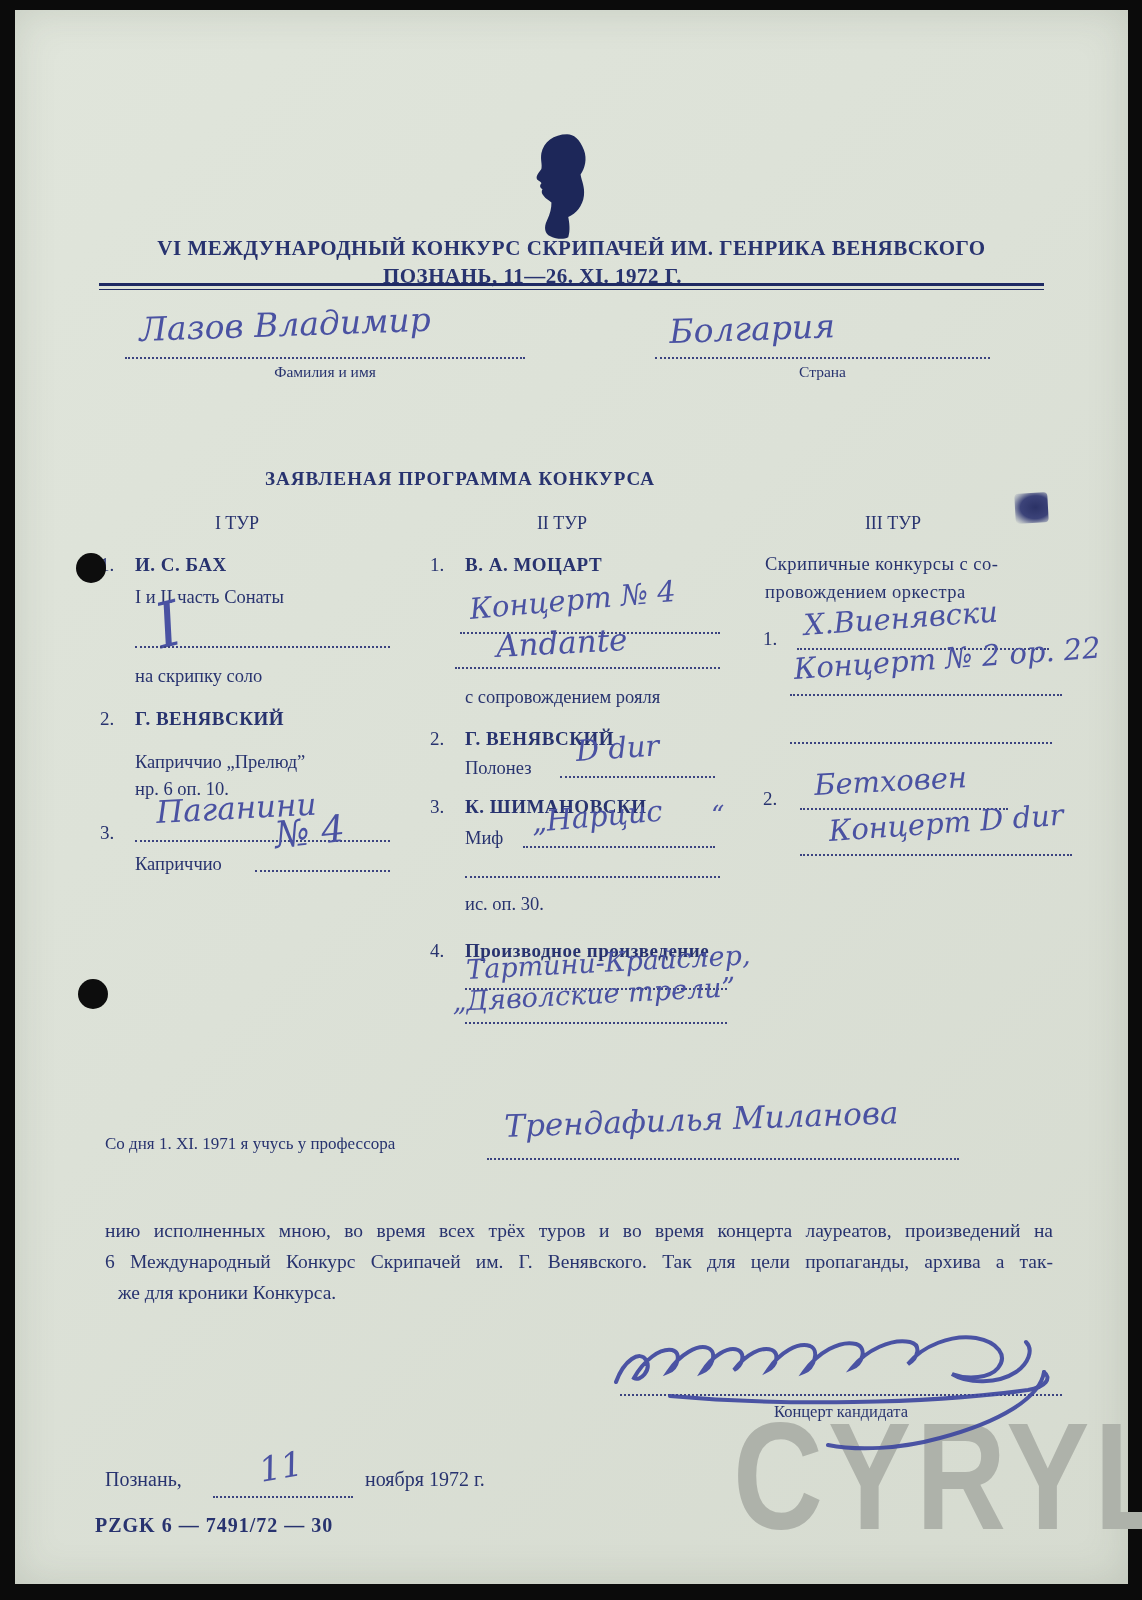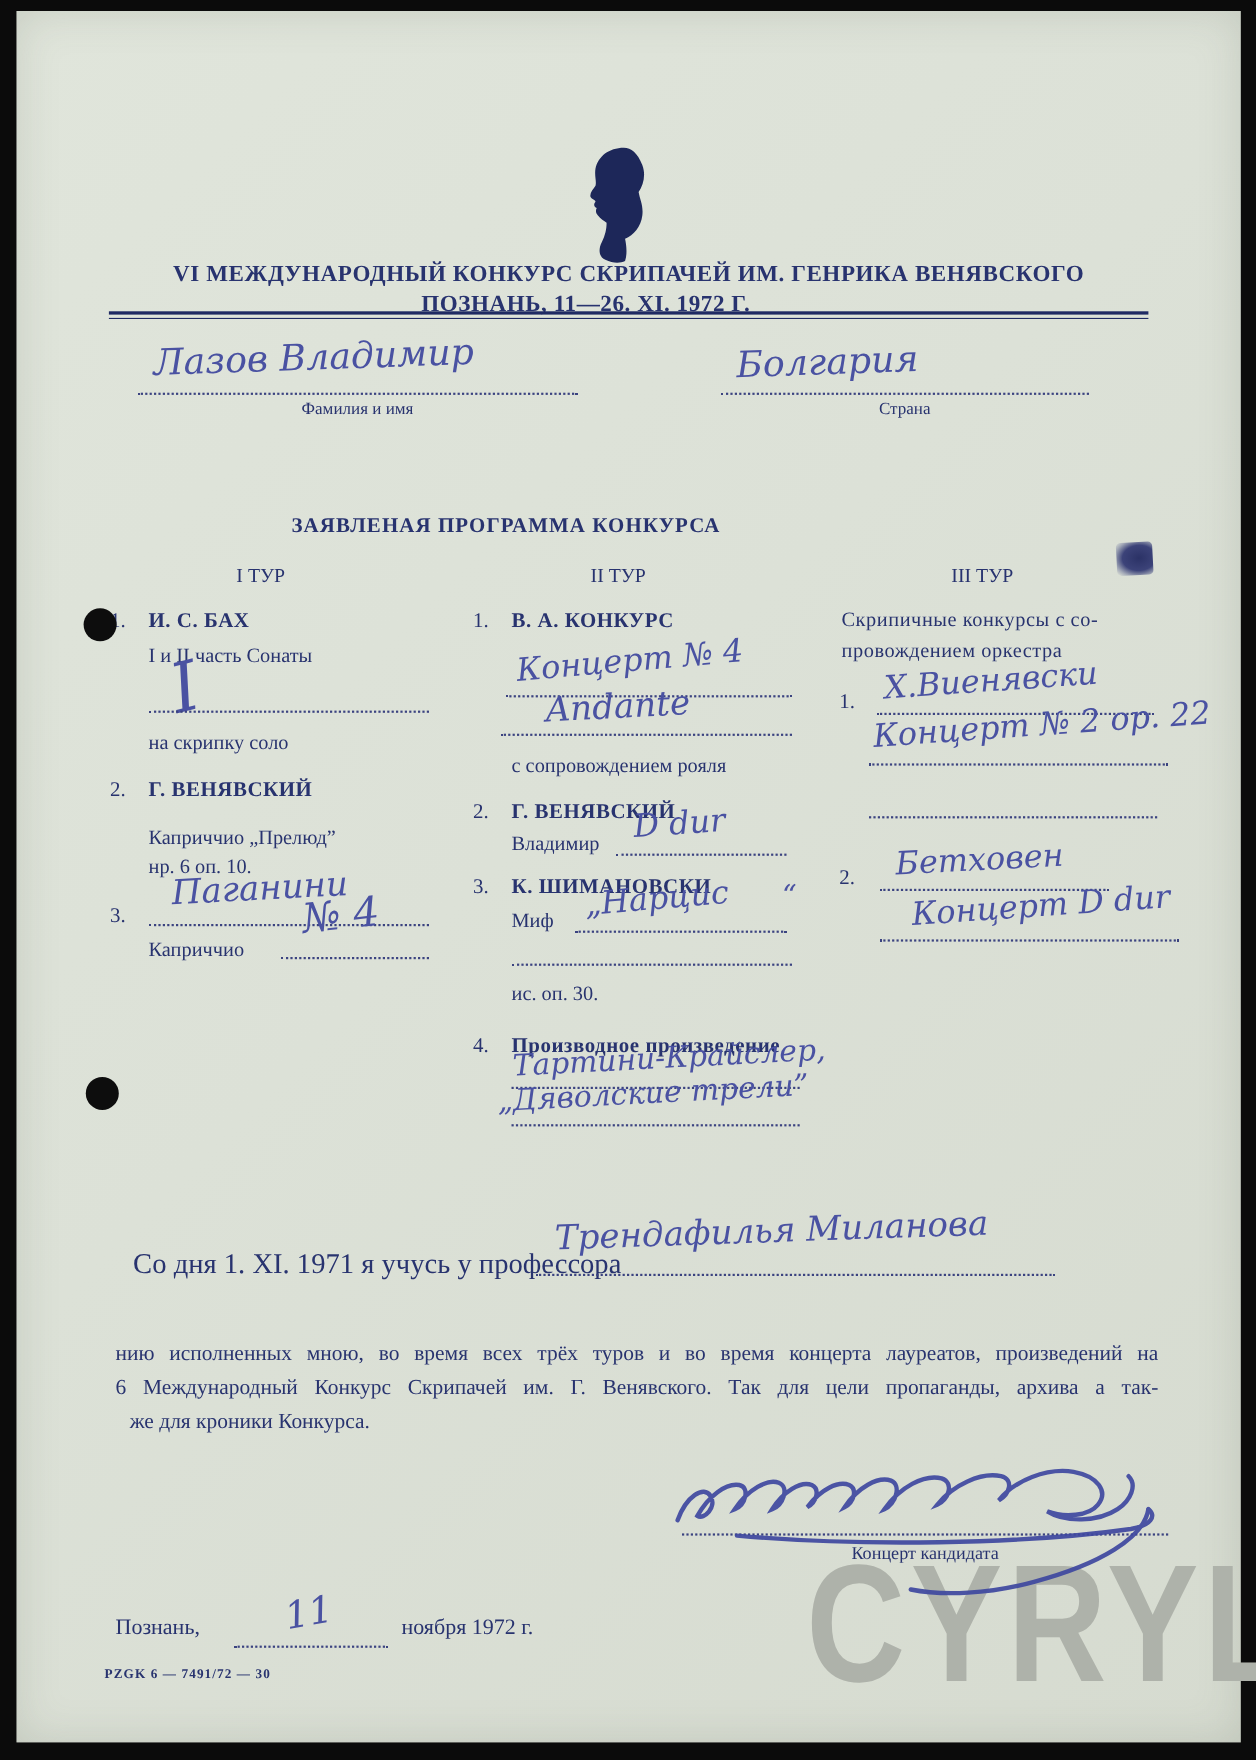--- a/index.html
+++ b/index.html
@@ -71,30 +71,30 @@
   <div class="abs printed sub" style="left:120px;top:769px;text-align:right;">нр. 6 оп. 10.</div>
 
   <div class="abs printed num" style="left:85px;top:812px;">3.</div>
   <div class="abs hw" style="left:142px;top:784px;font-size:31px;transform:rotate(-3deg);">Паганини</div>
   <div class="abs dots" style="left:120px;top:830px;width:255px;"></div>
   <div class="abs printed sub" style="left:120px;top:844px;">Каприччио</div>
   <div class="abs hw" style="left:262px;top:804px;font-size:37px;transform:rotate(-6deg);">№ 4</div>
   <div class="abs dots" style="left:240px;top:860px;width:135px;"></div>
 
   <div class="abs printed num" style="left:415px;top:544px;">1.</div>
-  <div class="abs printed comp" style="left:450px;top:544px;">В. А. КОНКУРС</div>
+  <div class="abs printed comp" style="left:450px;top:544px;">В. А. МОЦАРТ</div>
   <div class="abs hw" style="left:456px;top:582px;font-size:29px;transform:rotate(-5deg);">Концерт № 4</div>
   <div class="abs dots" style="left:445px;top:622px;width:260px;"></div>
   <div class="abs hw" style="left:482px;top:618px;font-size:31px;transform:rotate(-3deg);">Andante</div>
   <div class="abs dots" style="left:440px;top:657px;width:265px;"></div>
   <div class="abs printed sub" style="left:450px;top:677px;">с сопровождением рояля</div>
 
   <div class="abs printed num" style="left:415px;top:718px;">2.</div>
   <div class="abs printed comp" style="left:450px;top:718px;">Г. ВЕНЯВСКИЙ</div>
-  <div class="abs printed sub" style="left:450px;top:748px;">Владимир</div>
+  <div class="abs printed sub" style="left:450px;top:748px;">Полонез</div>
   <div class="abs hw" style="left:562px;top:724px;font-size:29px;transform:rotate(-4deg);">D dur</div>
   <div class="abs dots" style="left:545px;top:766px;width:155px;"></div>
 
   <div class="abs printed num" style="left:415px;top:786px;">3.</div>
   <div class="abs printed comp" style="left:450px;top:786px;">К. ШИМАНОВСКИ</div>
   <div class="abs hw" style="left:696px;top:790px;font-size:26px;">“</div>
   <div class="abs printed sub" style="left:450px;top:818px;">Миф</div>
   <div class="abs hw" style="left:518px;top:795px;font-size:29px;transform:rotate(-5deg);">„Нарцис</div>
   <div class="abs dots" style="left:508px;top:836px;width:192px;"></div>
   <div class="abs dots" style="left:450px;top:866px;width:255px;"></div>
@@ -116,21 +116,21 @@
   <div class="abs hw" style="left:780px;top:642px;font-size:29px;transform:rotate(-4deg);">Концерт № 2 ор. 22</div>
   <div class="abs dots" style="left:775px;top:684px;width:272px;"></div>
   <div class="abs dots" style="left:775px;top:732px;width:262px;"></div>
 
   <div class="abs printed num" style="left:748px;top:778px;">2.</div>
   <div class="abs hw" style="left:800px;top:758px;font-size:29px;transform:rotate(-3deg);">Бетховен</div>
   <div class="abs dots" style="left:785px;top:798px;width:208px;"></div>
   <div class="abs hw" style="left:815px;top:804px;font-size:29px;transform:rotate(-4deg);">Концерт D dur</div>
   <div class="abs dots" style="left:785px;top:844px;width:272px;"></div>
 
-  <div class="abs printed" style="left:90px;top:1124px;font-size:26px;margin-left:16px;">Со дня 1. XI. 1971 я учусь у профессора</div>
+  <div class="abs printed" style="left:90px;top:1124px;font-size:17px;">Со дня 1. XI. 1971 я учусь у профессора</div>
   <div class="abs hw" style="left:490px;top:1098px;font-size:31px;transform:rotate(-2deg);">Трендафилья Миланова</div>
   <div class="abs dots" style="left:472px;top:1148px;width:472px;"></div>
 
   <div class="abs printed par" style="left:90px;top:1205px;">нию исполненных мною, во время всех трёх туров и во время концерта лауреатов, произведений на</div>
   <div class="abs printed par" style="left:90px;top:1236px;">6 Международный Конкурс Скрипачей им. Г. Венявского. Так для цели пропаганды, архива а так-</div>
   <div class="abs printed par par-last" style="left:103px;top:1267px;">же для кроники Конкурса.</div>
 
   <div id="watermark" class="abs" style="left:718px;top:1390px;">CYRYL</div>
 
   <div class="abs dots" style="left:605px;top:1384px;width:442px;"></div>
@@ -141,18 +141,18 @@
       <path d="M70 98 C180 108 330 106 428 92 C446 89 452 80 444 74"></path>
       <path d="M444 74 C440 100 400 124 340 140 C300 151 258 153 228 147"></path>
     </g>
   </svg>
 
   <div class="abs printed" style="left:90px;top:1458px;font-size:20px;">Познань,</div>
   <div class="abs dots" style="left:198px;top:1486px;width:140px;"></div>
   <div class="abs hw" style="left:248px;top:1440px;font-size:34px;transform:rotate(-10deg);">11</div>
   <div class="abs printed" style="left:350px;top:1458px;font-size:20px;">ноября 1972 г.</div>
 
-  <div class="abs printed b" style="left:80px;top:1504px;font-size:12px;letter-spacing:1px;">PZGK 6 — 7491/72 — 30</div>
+  <div class="abs printed b" style="left:80px;top:1504px;font-size:20px;letter-spacing:1px;">PZGK 6 — 7491/72 — 30</div>
 
   <div class="abs hole" style="left:61px;top:543px;"></div>
   <div class="abs hole" style="left:63px;top:969px;"></div>
 
 </div>
 
 </body></html>

